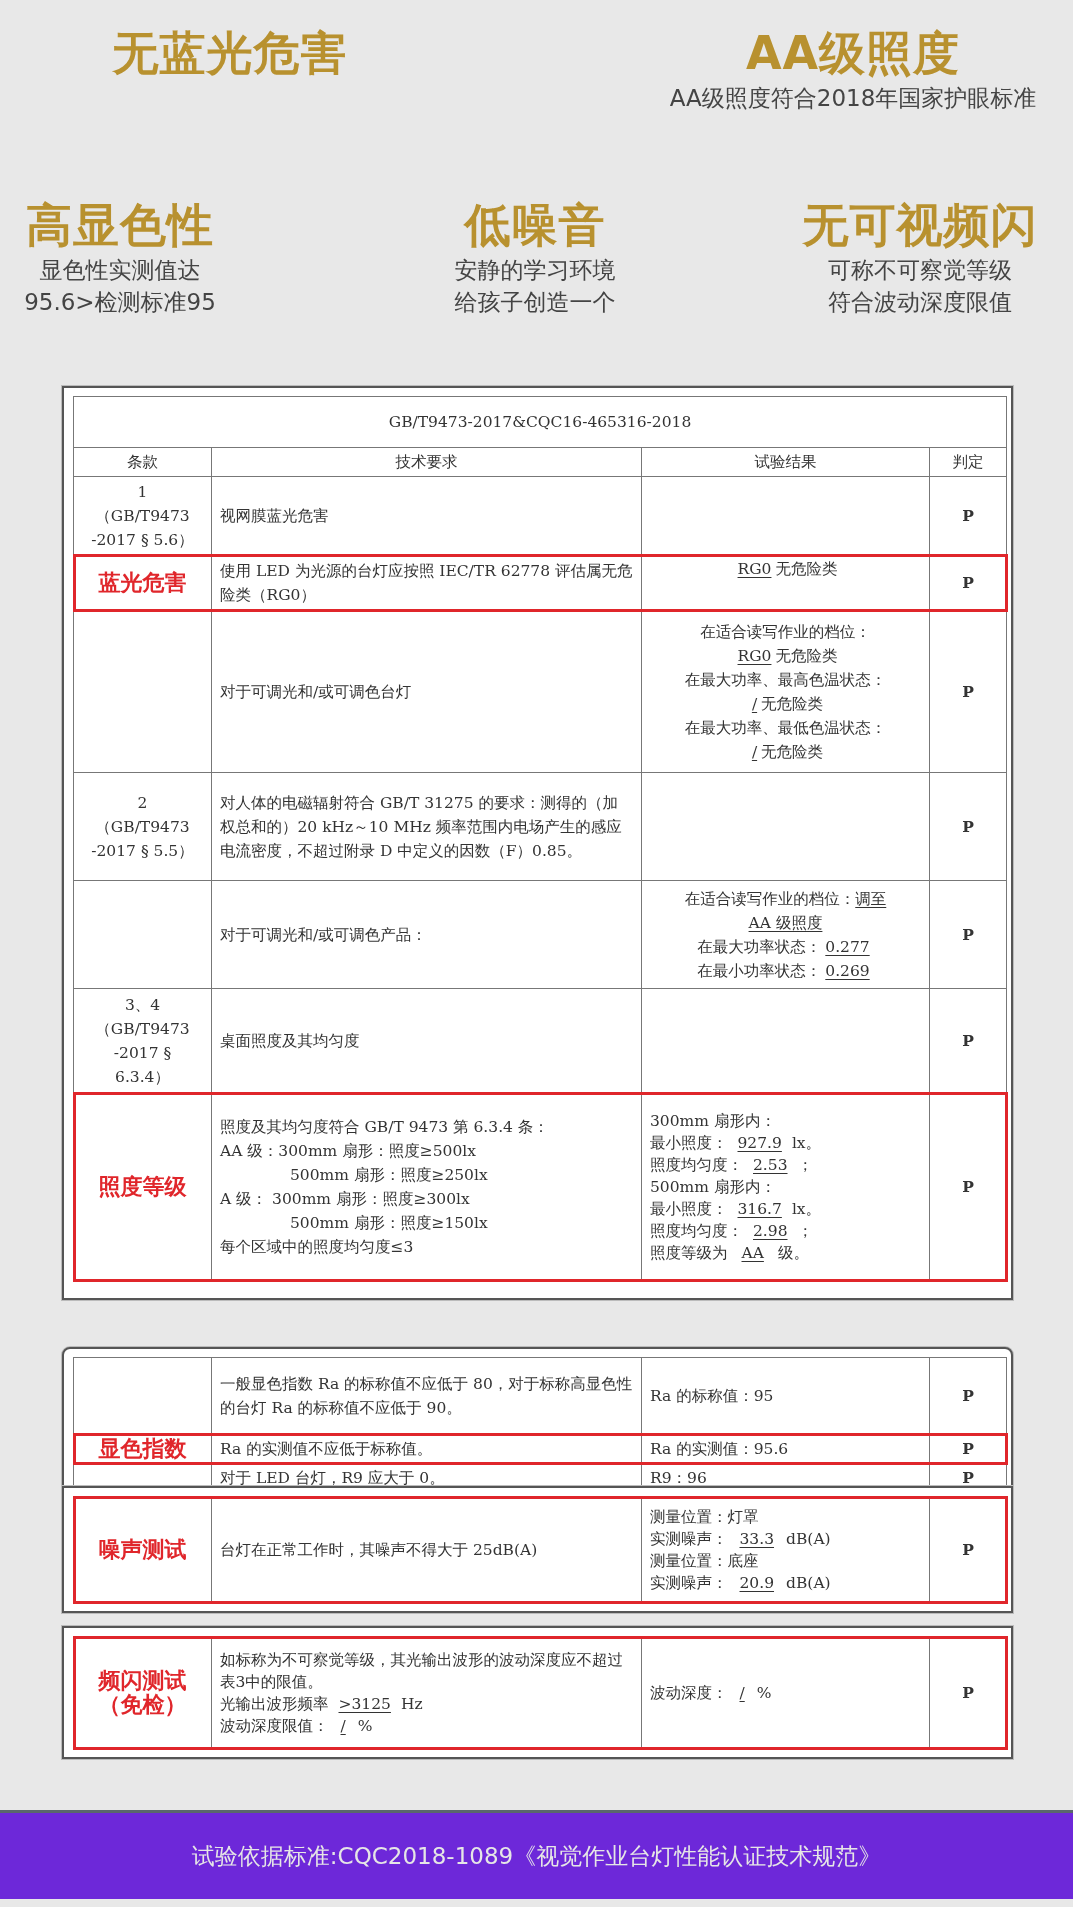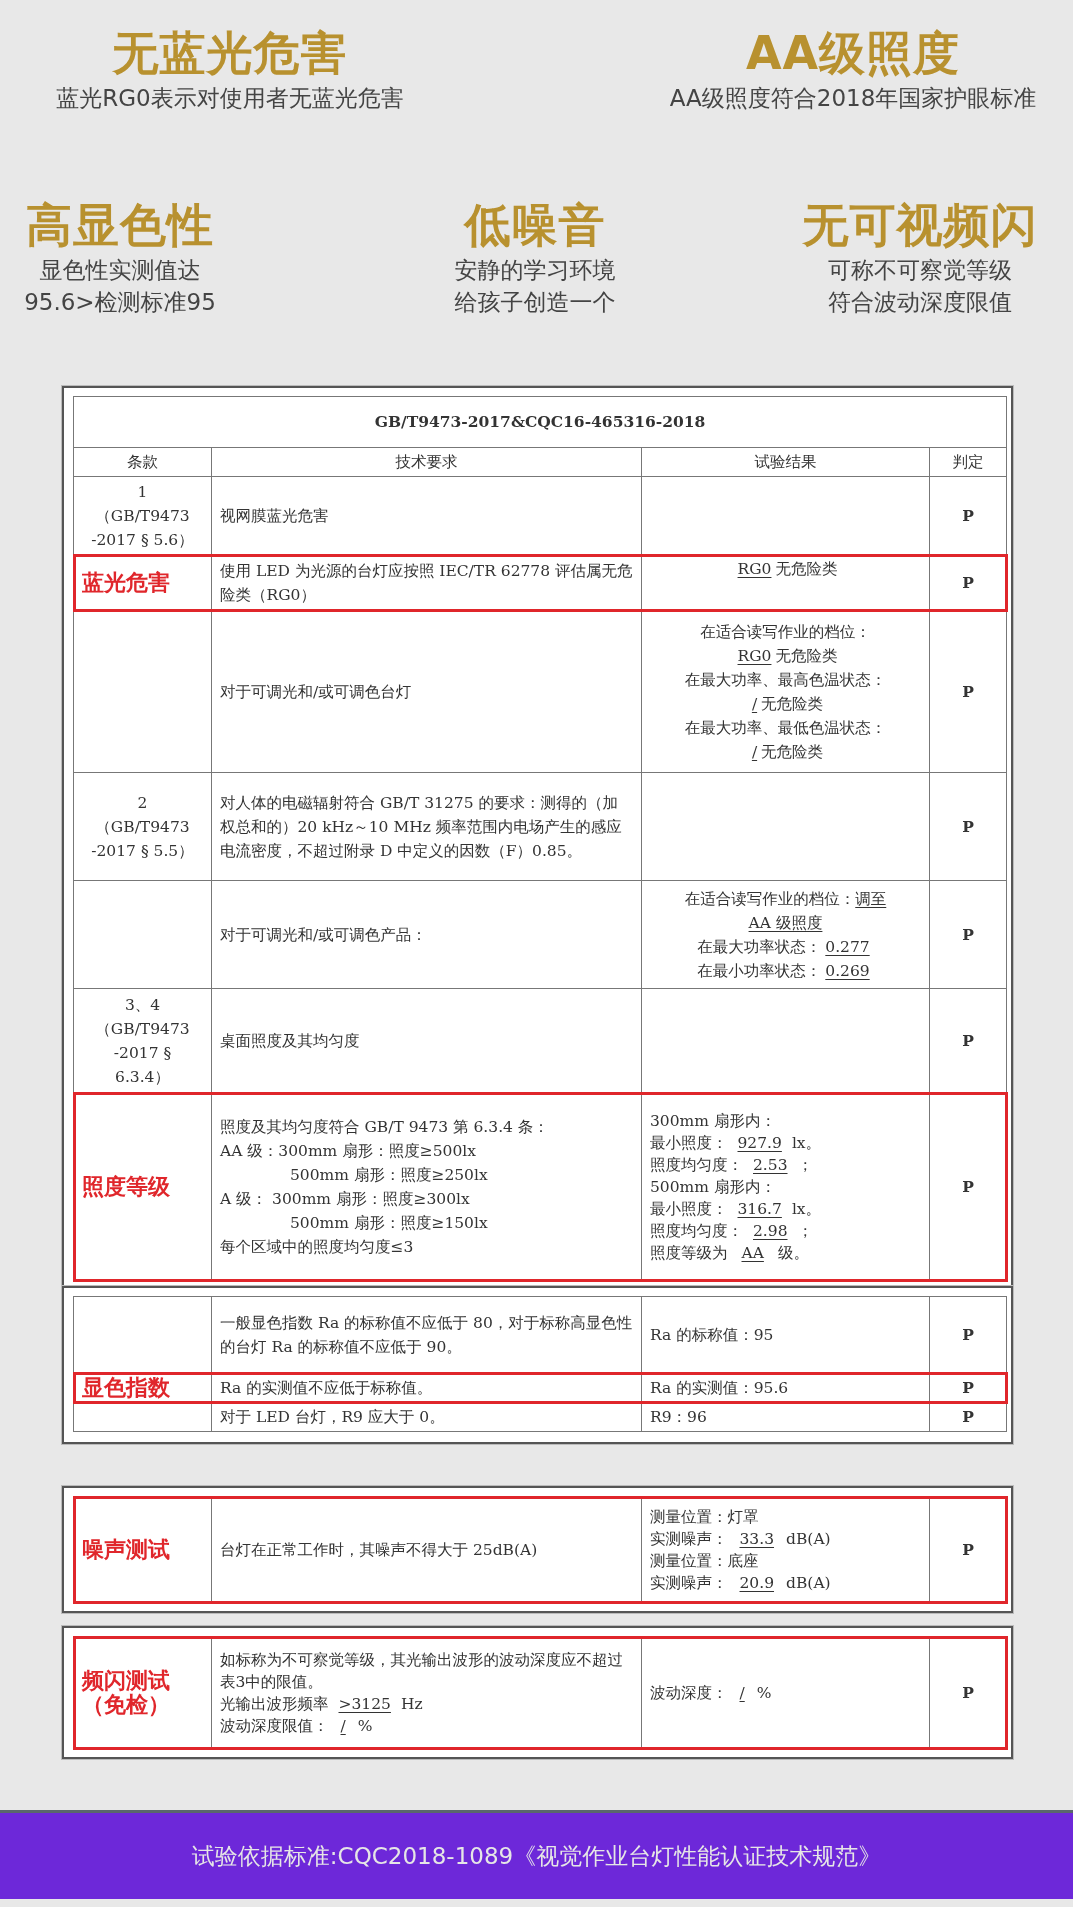--- a/index.html
+++ b/index.html
@@ -15,33 +15,32 @@
          border:2px solid #555; box-shadow:0 0 0 1px #bbb; box-sizing:border-box; padding:8px 9px; }
   table { border-collapse:collapse; width:100%; table-layout:fixed;
           font-family:"DejaVu Serif", serif; font-size:15.5px; color:#333; }
   td, th { border:1.5px solid #777; padding:2px 8px; vertical-align:middle; line-height:24px; }
   th { font-weight:normal; text-align:center; }
   .c1 { text-align:center; }
   .c4 { text-align:center; font-weight:bold; }
   .c3c { text-align:center; }
   .u { text-decoration:underline; text-underline-offset:3px; padding:0 4px; }
   .hl { outline:3px solid #e0262b; outline-offset:-2px; }
-  .tag { color:#e0262b; font-family:"DejaVu Sans", sans-serif; font-weight:bold; font-size:22px; text-align:left; }
+  .tag { color:#e0262b; font-family:"DejaVu Sans", sans-serif; font-weight:bold; font-size:22px; text-align:center; }
   .ind { padding-left:70px; }
 
   .footer { position:absolute; left:0; top:1810px; width:1073px; height:86px; background:#6d28d9;
             color:#e6e6e6; font-size:23px; text-align:center; line-height:86px;
             border-top:3px solid #5a666c; }
 </style>
 </head>
 <body>
 
 <div class="feat" style="left:0;top:24px;width:460px;">
   <div class="t">无蓝光危害</div>
-  <div class="d">蓝光RG0表示对使用者无蓝光危害</div>
 </div>
 <div class="feat" style="left:613px;top:24px;width:480px;">
   <div class="t">AA级照度</div>
   <div class="d">AA级照度符合2018年国家护眼标准</div>
 </div>
 <div class="feat" style="left:0;top:196px;width:240px;">
   <div class="t">高显色性</div>
   <div class="d">显色性实测值达</div>
   <div class="d">95.6&gt;检测标准95</div>
 </div>
@@ -59,21 +58,21 @@
 <div class="box" style="top:386px;height:914px;">
   <table>
     <colgroup>
         <col style="width:138px">
         <col style="width:430px">
         <col style="width:288px">
         <col style="width:77px">
       </colgroup>
     <tbody>
         <tr>
-          <th colspan="4" style="height:46px;font-weight:bold;">GB/T9473-2017&amp;CQC16-465316-2018</th>
+          <th colspan="4" style="height:46px;font-weight:normal;">GB/T9473-2017&amp;CQC16-465316-2018</th>
         </tr>
     <tr style="height:26px;">
       <th>条款</th>
       <th>技术要求</th>
       <th>试验结果</th>
       <th>判定</th>
     </tr>
 
     <tr style="height:78px;">
       <td class="c1">
@@ -162,21 +161,21 @@
         <div><span>最小照度：</span><span class="u" style="padding:0 10px">316.7</span><span>lx。</span></div>
         <div><span>照度均匀度：</span><span class="u" style="padding:0 10px">2.98</span><span>；</span></div>
         <div><span>照度等级为</span><span class="u" style="padding:0 14px">AA</span><span>级。</span></div>
       </td>
       <td class="c4">P</td>
     </tr>
   </tbody>
     </table>
 </div>
 
-<div class="box" style="top:1286px;height:158px;">
+<div class="box" style="top:1347px;height:158px;border-radius:8px;">
   <table>
     <colgroup>
         <col style="width:138px">
         <col style="width:430px">
         <col style="width:288px">
         <col style="width:77px">
       </colgroup>
     <tbody>
         <tr style="height:76px;">
       <td></td>

